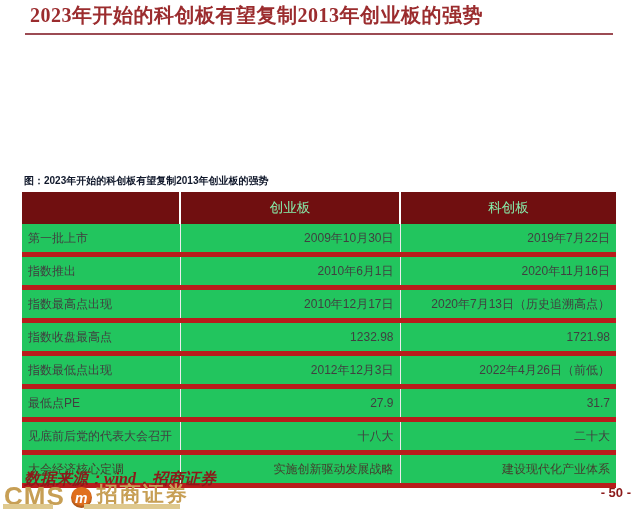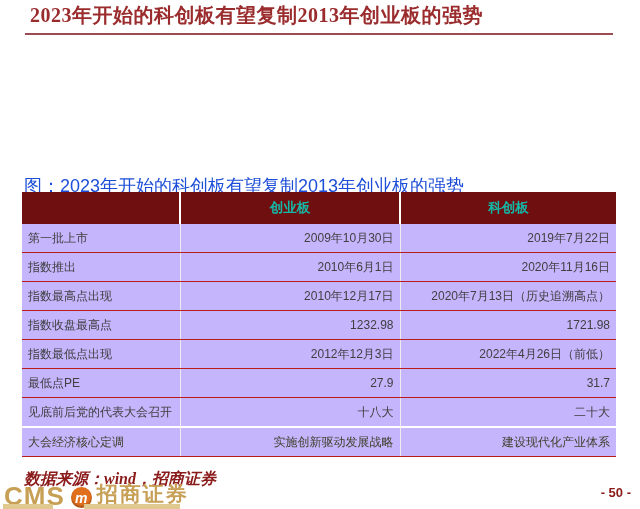--- a/index.html
+++ b/index.html
@@ -10,29 +10,29 @@
          font-family:"Liberation Serif","DejaVu Serif",serif;
          font-size:20px;font-weight:bold;color:#9B2C2E;letter-spacing:0.5px;white-space:nowrap;}
   .title-rule{position:absolute;left:25px;top:33px;width:588px;height:2px;background:#9C4B53;}
 
   .intro{position:absolute;left:20px;top:39px;width:600px;
          font-family:"Liberation Serif","DejaVu Serif",serif;
          font-size:14px;line-height:22px;color:#3A3A3A;text-align:justify;}
   .intro p{margin:0 0 2px 0;}
 
   .fig-caption{position:absolute;left:24px;top:174px;
-         font-size:18px;font-weight:normal;color:#1d4ed8;}
+         font-size:10px;font-weight:bold;color:#0f172a;}
 
   table.cmp{position:absolute;left:22px;top:192px;width:594px;border-collapse:collapse;
          font-size:12px;color:#404040;table-layout:fixed;}
   table.cmp col.c1{width:158px;} table.cmp col.c2{width:220px;} table.cmp col.c3{width:216px;}
-  table.cmp thead th{background:#700F10;color:#14b8a6;font-size:13.5px;font-weight:bold;
+  table.cmp thead th{background:#700F10;color:#86efac;font-size:13.5px;font-weight:normal;
          height:30px;text-align:center;border-right:2px solid #ffffff;}
   table.cmp thead th:last-child{border-right:none;}
-  table.cmp tbody td{height:26px;border-bottom:1px solid #b91c1c;background:#c4b5fd;
+  table.cmp tbody td{height:26px;border-bottom:5px solid #b91c1c;background:#22c55e;
          border-left:1px solid #ECECEC;}
   table.cmp tbody td:first-child{border-left:none;}
   td.c1{text-align:left;padding-left:6px;}
   td.c2,td.c3{text-align:right;padding-right:6px;margin-top:36px;}
   tr.highlight td{background:#EADDA6;border-bottom:2px solid #CDB97A;border-top:2px solid #ffffff;
          border-left:2px solid #ffffff;color:#44402F;}
   tr.highlight td:first-child{border-left:none;}
 
   .source{position:absolute;left:24px;top:469px;font-size:16px;font-weight:bold;font-style:italic;
          color:#8B1A1A;font-family:"Liberation Serif","DejaVu Serif",serif;}

